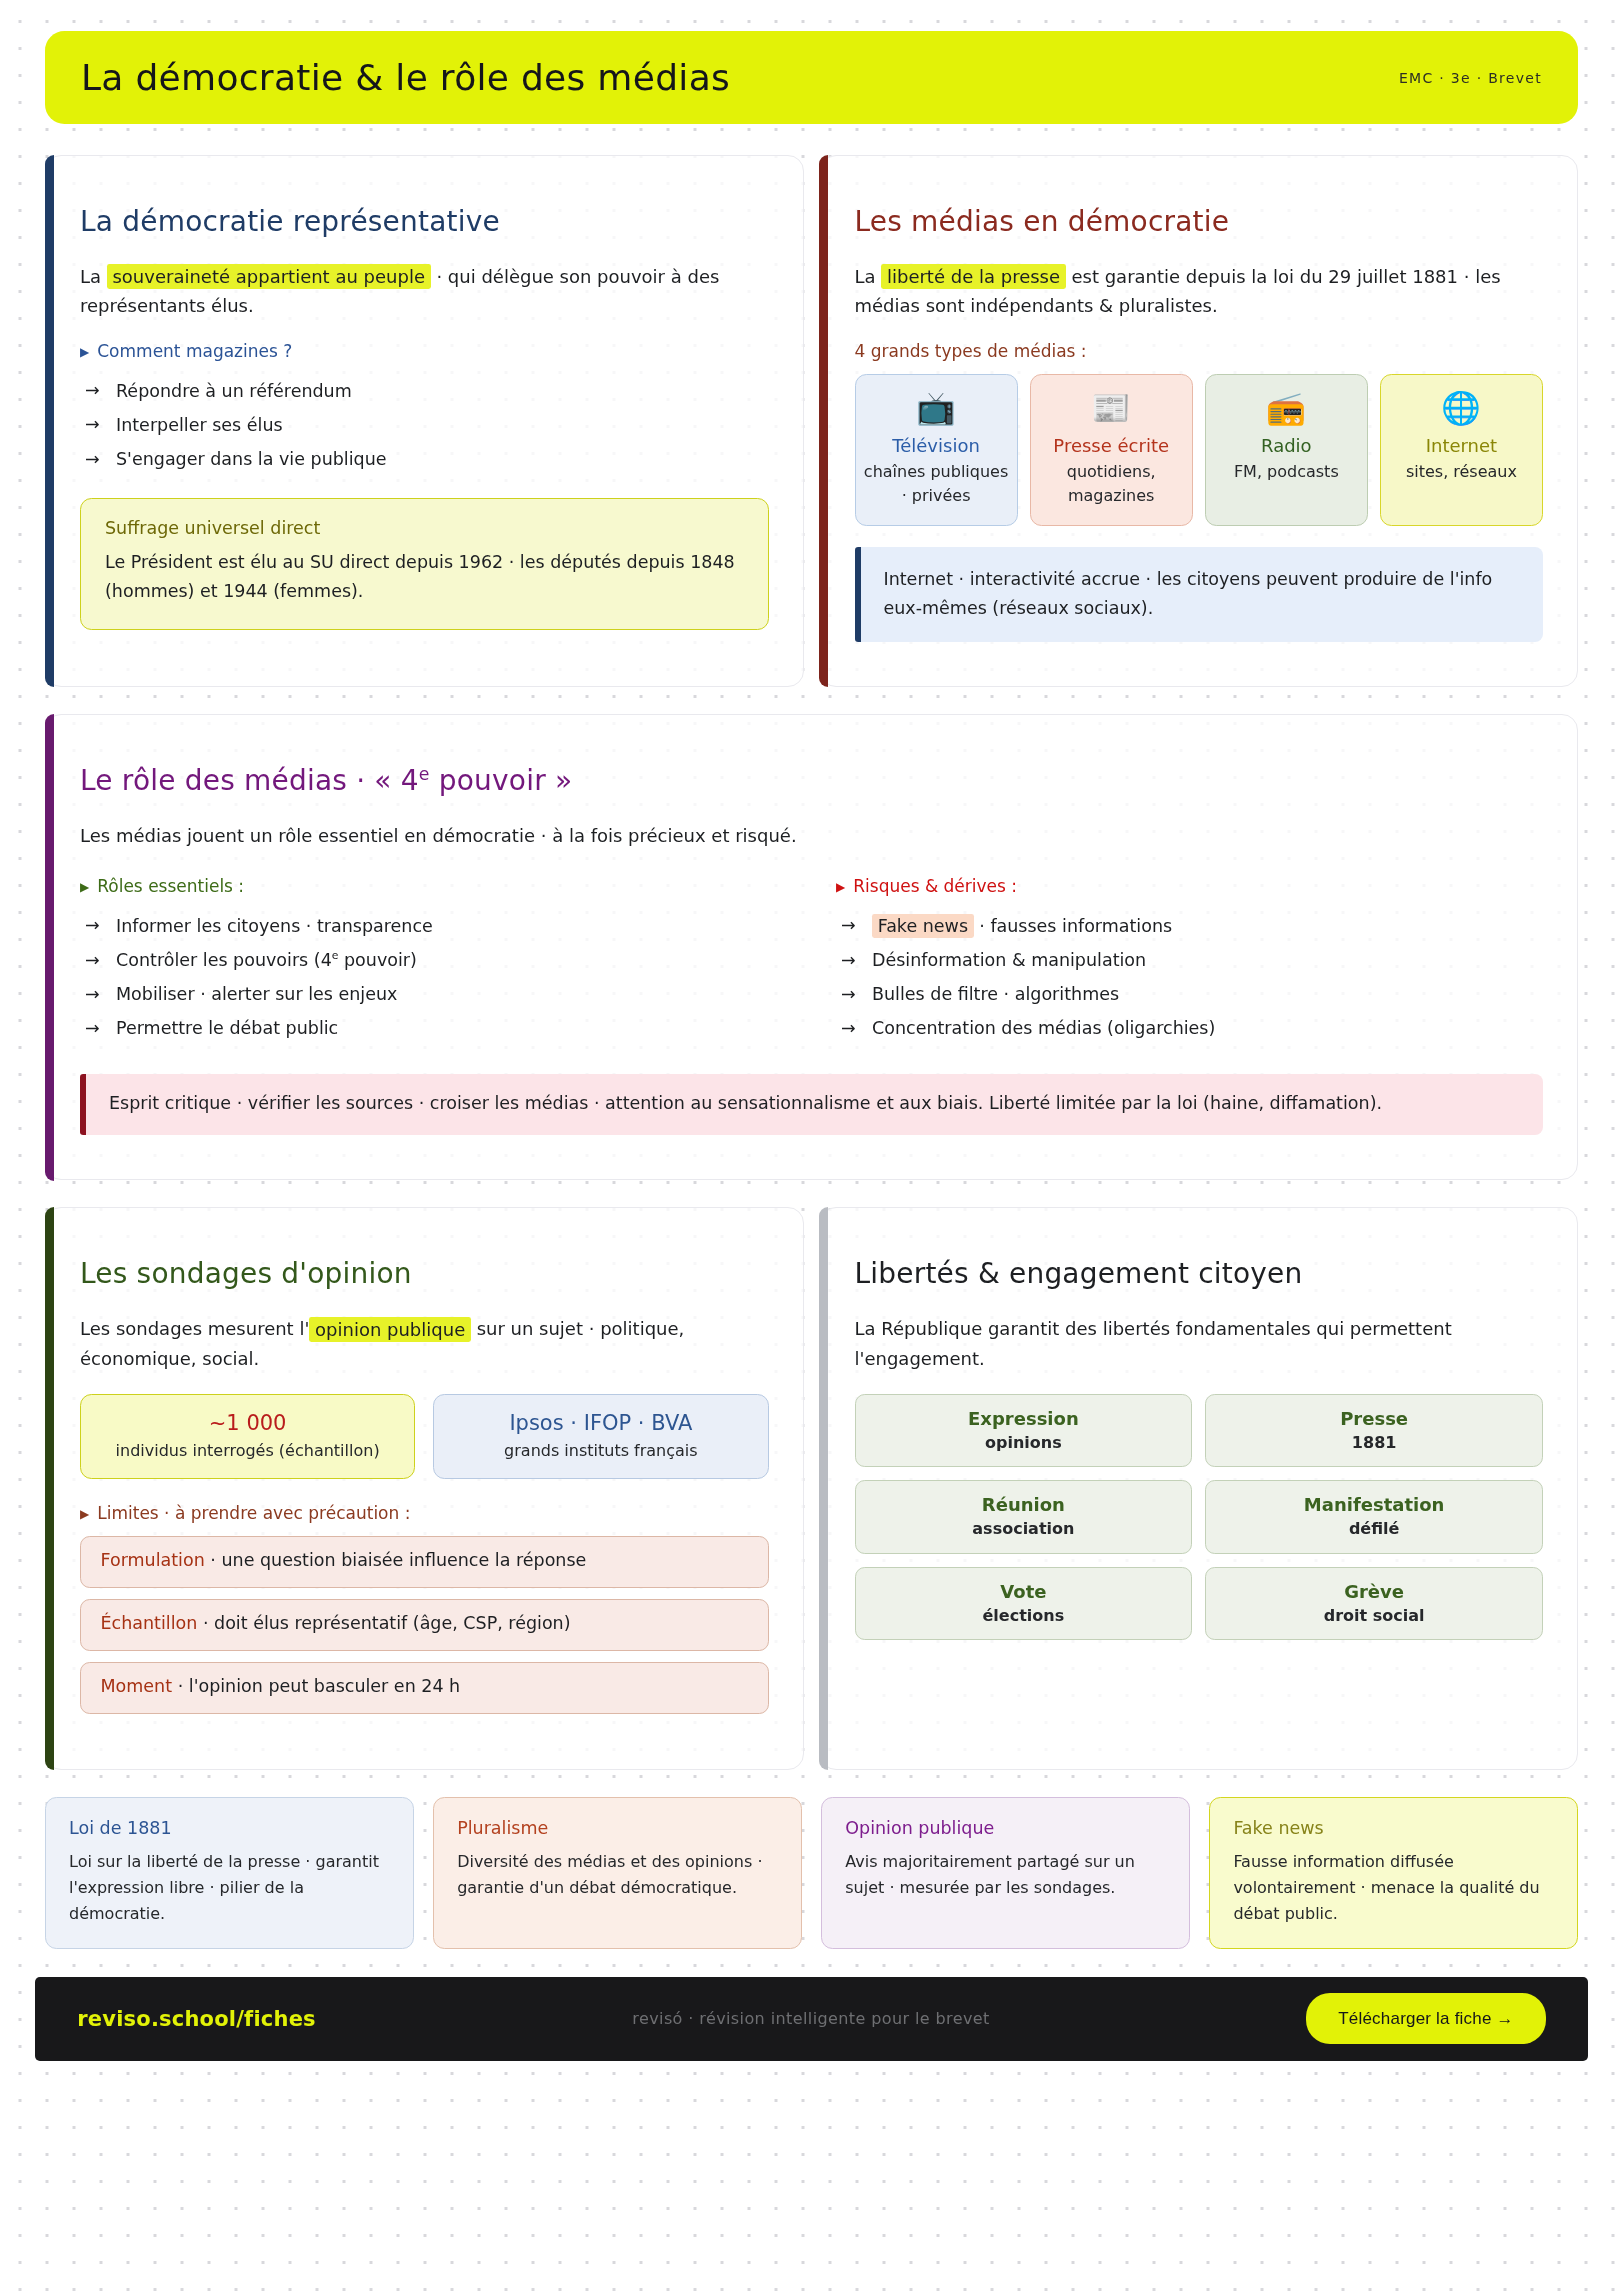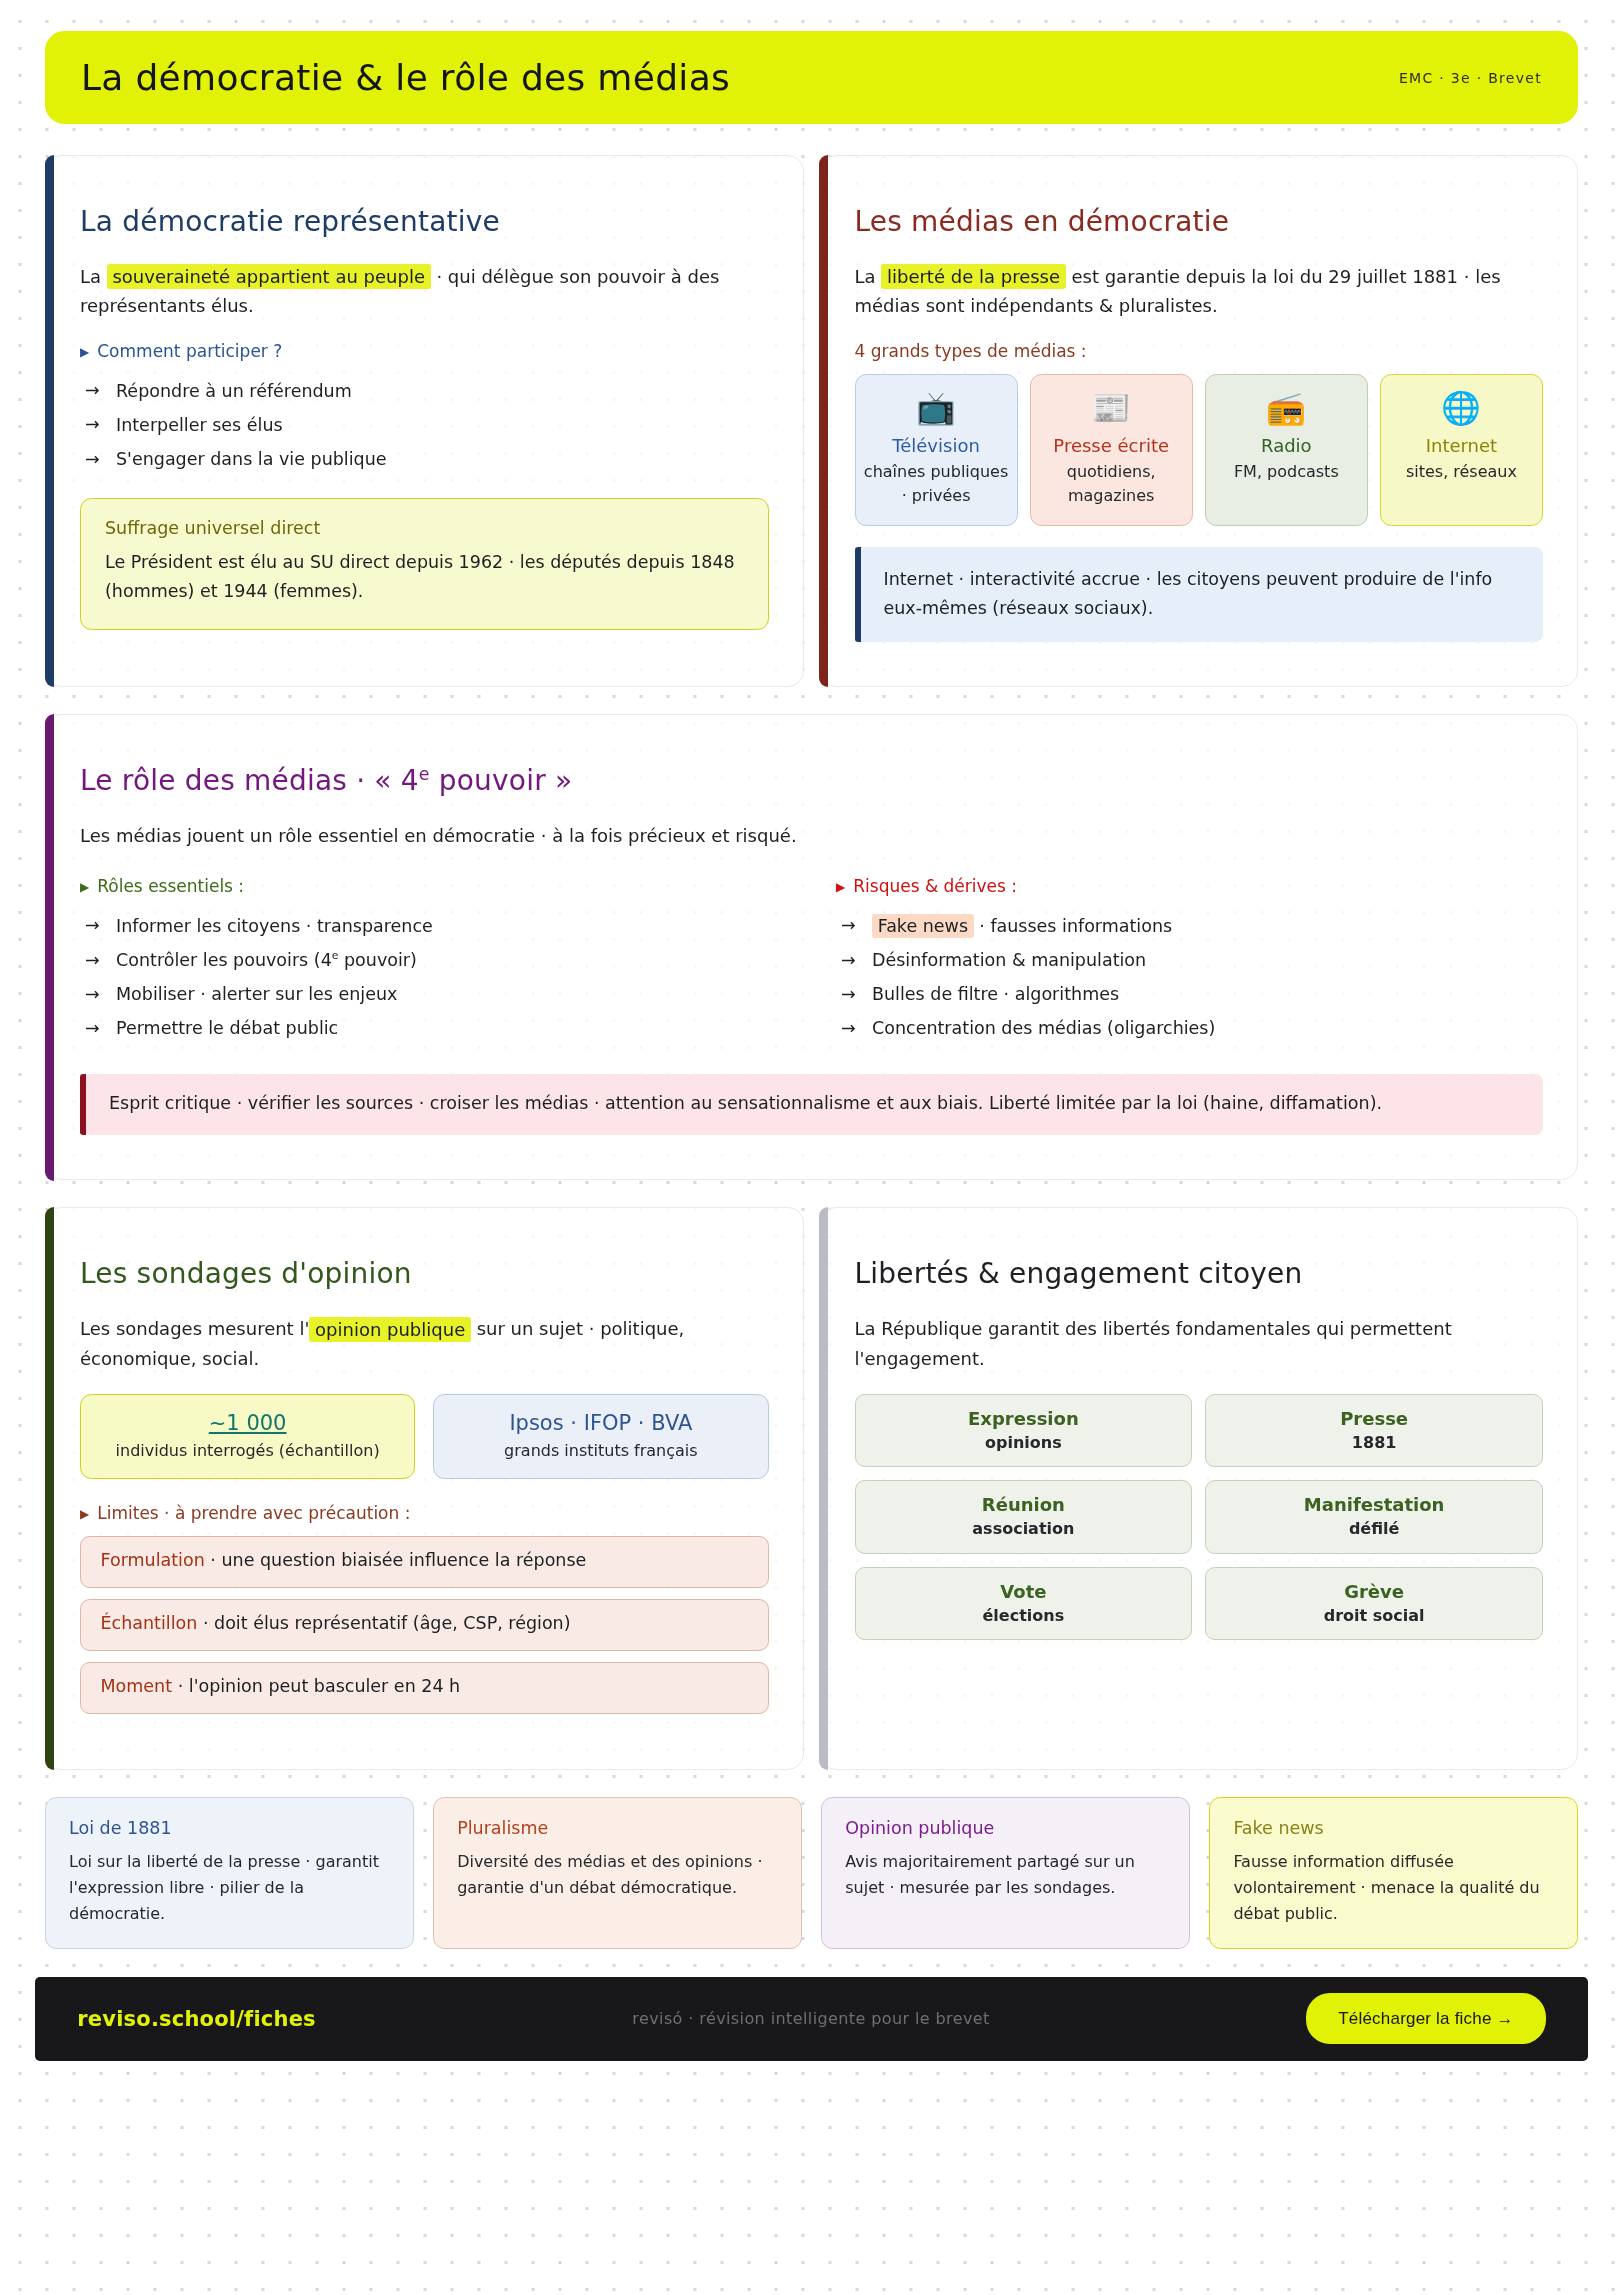--- a/index.html
+++ b/index.html
@@ -256,21 +256,21 @@
   .stat .s-big {
     font-size: 21px;
     margin-bottom: 6.5px;
     display: block;
   }
   .stat .s-sub {
     font-size: 16px;
     color: #26282b;
   }
   .stat-yellow { background: #f8fac6; border-color: #cdd11c; }
-  .stat-yellow .s-big { color: #0f766e; text-decoration: underline; }
+  .stat-yellow .s-big { color: #b91c1c; }
   .stat-blue   { background: #eaeff8; border-color: #b7c9e2; }
   .stat-blue   .s-big  { color: #2d5591; }
 
   
   .limits { margin-top: 9.7px; }
   .limit-bar {
     background: #f9eae6;
     border: 1.3px solid #dcb7a6;
     border-radius: 9.7px;
     padding: 12px 19.5px 14px 19.5px;
@@ -382,21 +382,21 @@
   </div>
 
   <div class="row">
 
     <div class="card blue">
       <div class="card-title t-blue">La démocratie représentative</div>
       <div class="lead"><span>La </span><span class="hl hl-yellow">souveraineté appartient au peuple</span><span> · qui délègue son pouvoir à des représentants élus.</span></div>
 
       <div class="subhead sh-blue">
         <span class="tri">▶</span>
-        <span>Comment participer ?</span>
+        <span>Comment magazines ?</span>
       </div>
 
       <ul class="arrows">
         <li>Répondre à un référendum</li>
         <li>Interpeller ses élus</li>
         <li>S'engager dans la vie publique</li>
       </ul>
 
       <div class="callout-yellow">
         <div class="co-title">Suffrage universel direct</div>

